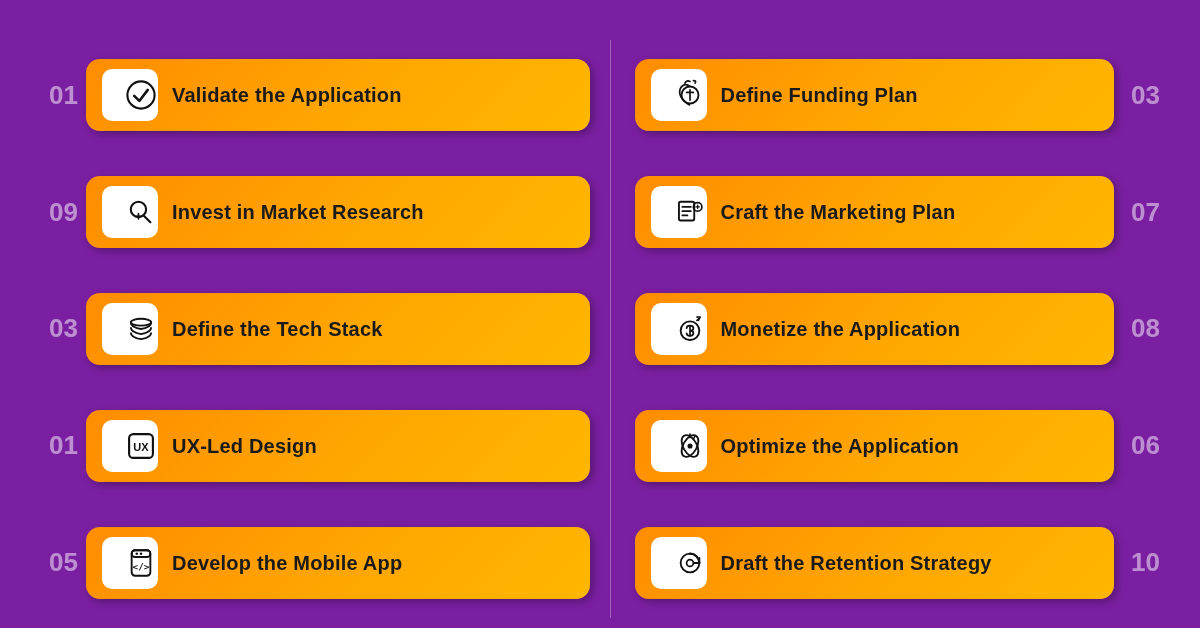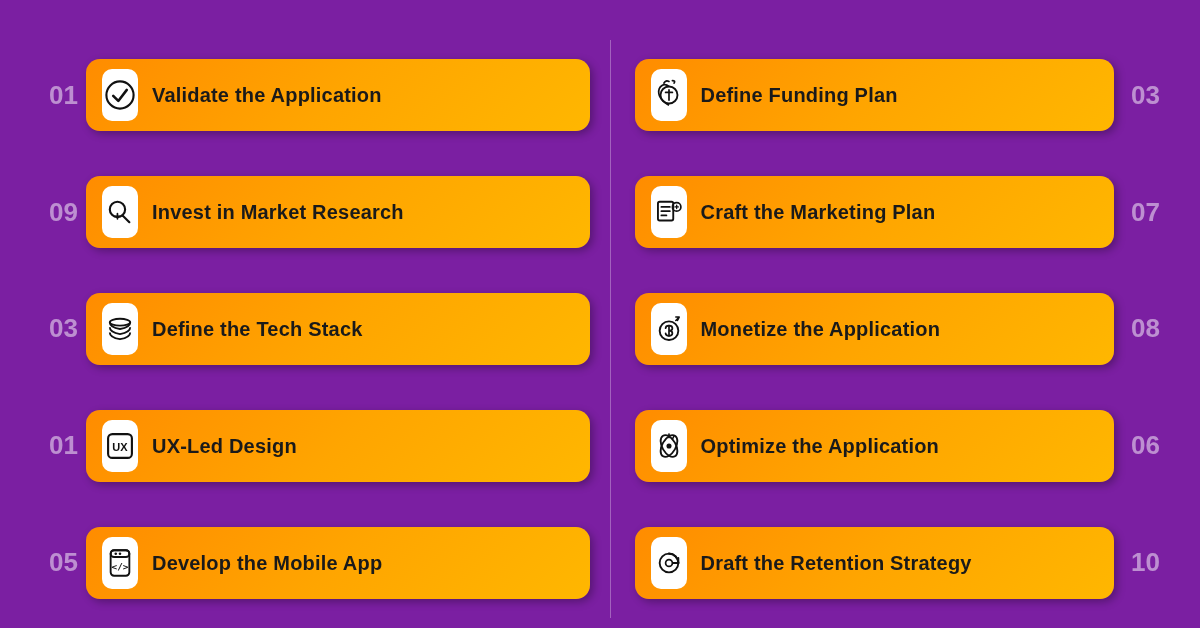--- a/index.html
+++ b/index.html
@@ -69,25 +69,25 @@
       align-items: center;
       padding: 10px 16px;
       gap: 14px;
       min-height: 68px;
       box-shadow: 3px 3px 8px rgba(0,0,0,0.3);
     }
 
     .icon-box {
       background: white;
       border-radius: 10px;
-      width: 36px;
+      width: 56px;
       height: 52px;
       display: flex;
       align-items: center;
-      justify-content: center;
+      justify-content: flex-end;
       flex-shrink: 0;
       font-size: 26px;
     }
 
     .step-label {
       color: #1a1a1a;
       font-size: 20px;
       font-weight: 900;
       letter-spacing: 0.2px;
       line-height: 1.2;

